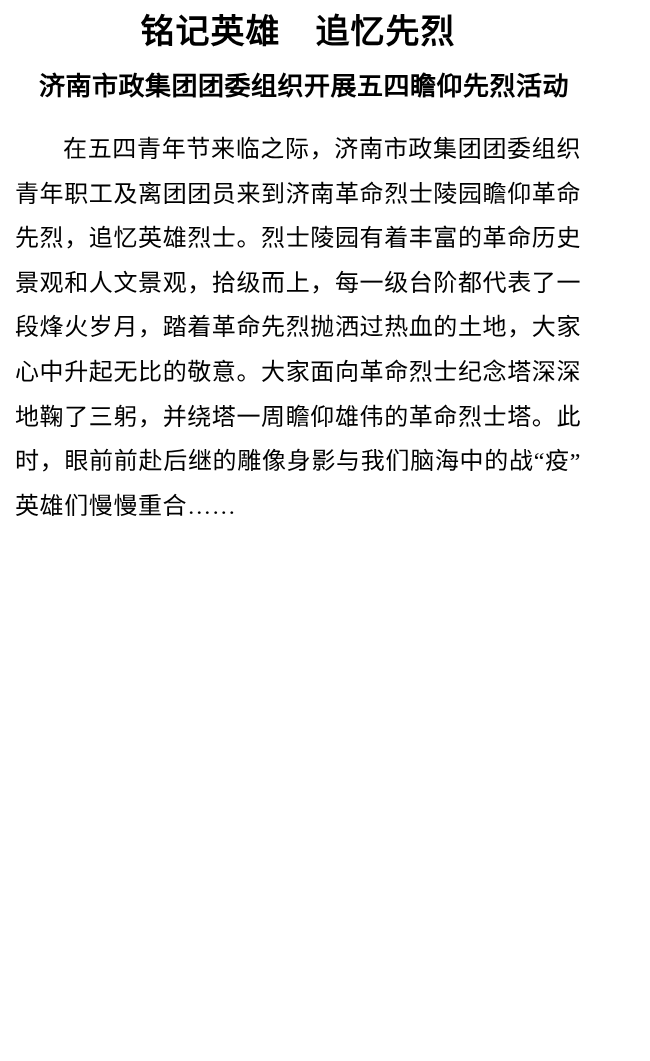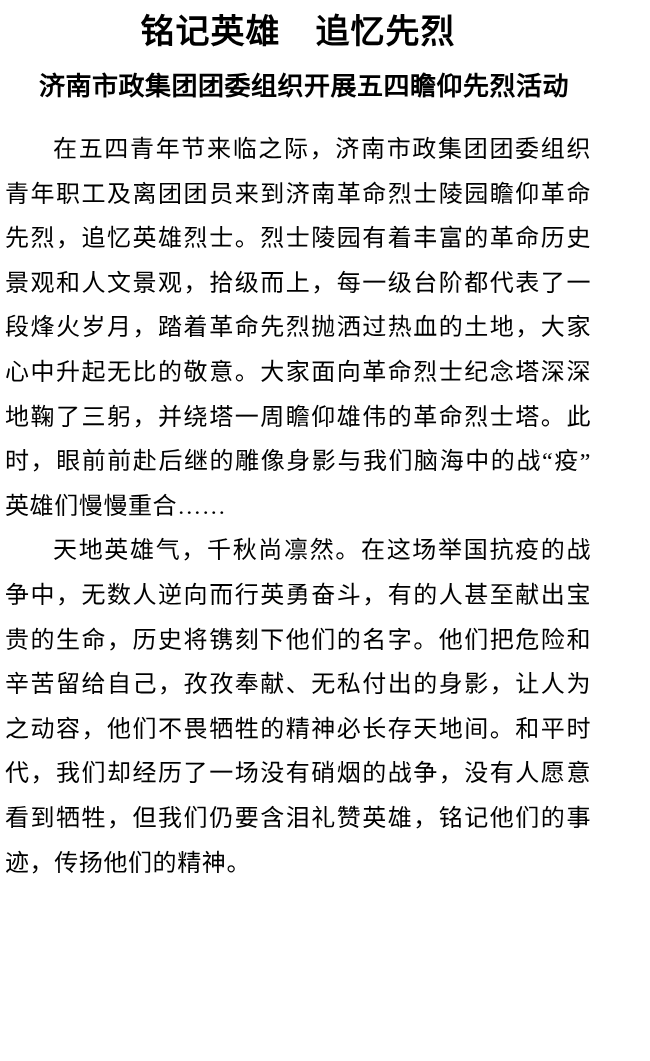--- a/index.html
+++ b/index.html
@@ -38,28 +38,27 @@
   .doc-body {
     margin-top: 24px;
     padding: 0 5px;
     font-size: 24px;
     line-height: 44.6px;
     letter-spacing: 0.6px;
     text-align: justify;
     text-justify: inter-character;
   }
   .doc-body p {
-    margin: 0;
+    margin: 10px;
     padding: 0;
     text-indent: 2em;
   }
 </style>
 </head>
 <body>
 
 <div class="page">
   <h1 class="doc-title">铭记英雄　追忆先烈</h1>
   <h2 class="doc-subtitle">济南市政集团团委组织开展五四瞻仰先烈活动</h2>
   <div class="doc-body">
     <p>在五四青年节来临之际，济南市政集团团委组织青年职工及离团团员来到济南革命烈士陵园瞻仰革命先烈，追忆英雄烈士。烈士陵园有着丰富的革命历史景观和人文景观，拾级而上，每一级台阶都代表了一段烽火岁月，踏着革命先烈抛洒过热血的土地，大家心中升起无比的敬意。大家面向革命烈士纪念塔深深地鞠了三躬，并绕塔一周瞻仰雄伟的革命烈士塔。此时，眼前前赴后继的雕像身影与我们脑海中的战“疫”英雄们慢慢重合……</p>
-    <p>天地英雄气，千秋尚凛然。在这场举国抗疫的战争中，无数人逆向而行英勇奋斗，有的人甚至献出宝贵的生命，历史将镌刻下他们的名字。他们把危险和辛苦留给自己，孜孜奉献、无私付出的身影，让人为之动容，他们不畏牺牲的精神必长存天地间。和平时代，我们却经历了一场没有硝烟的战争，没有人愿意看到牺牲，但我们仍要含泪礼赞英雄，铭记他们的事迹，传扬他们的精神。</p>
   </div>
 </div>
 
 </body></html>

